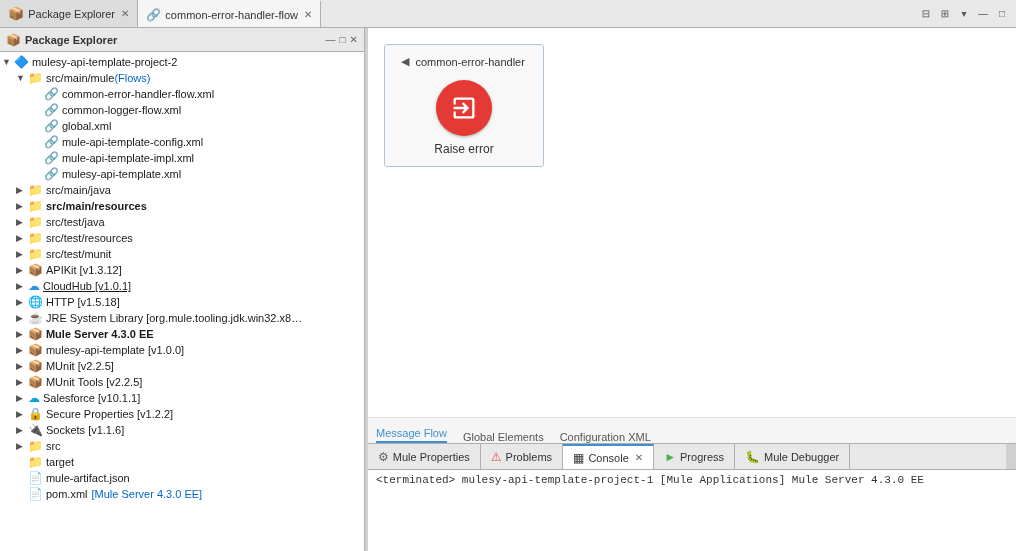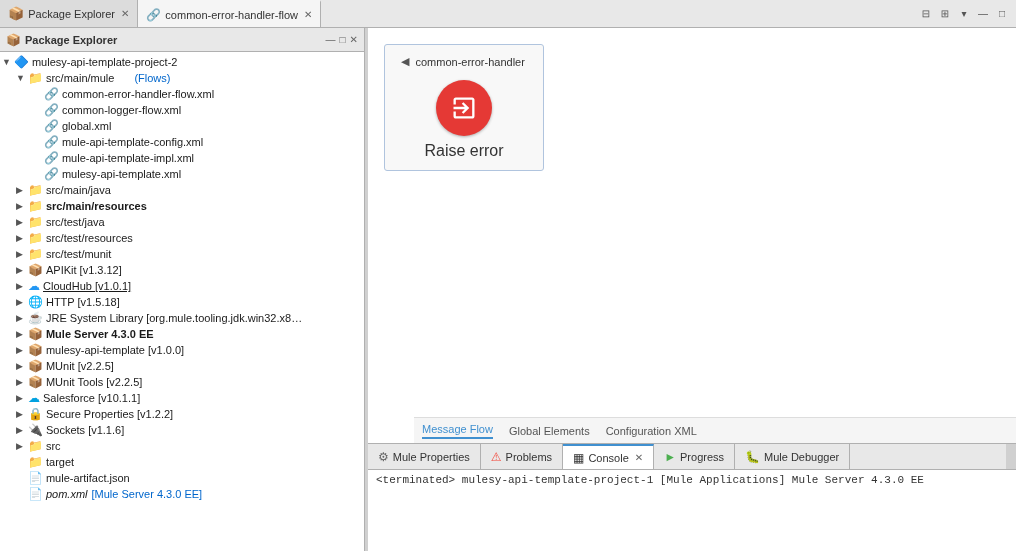--- a/index.html
+++ b/index.html
@@ -55,21 +55,21 @@
         <div style="display:flex; align-items:center; padding:1px 2px; cursor:pointer; white-space:nowrap;">
           <span style="font-size:9px; color:#555; width:12px; flex-shrink:0;">▼</span>
           <span style="color:#2196f3; font-size:12px; margin-right:3px;">🔷</span>
           <span style="color:#1a1a1a;">mulesy-api-template-project-2</span>
         </div>
 
         <div style="display:flex; align-items:center; padding:1px 2px; cursor:pointer; white-space:nowrap; padding-left:16px;">
           <span style="font-size:9px; color:#555; width:12px; flex-shrink:0;">▼</span>
           <span style="color:#d4a017; font-size:12px; margin-right:3px;">📁</span>
           <span style="color:#1a1a1a;">src/main/mule</span>
-          <span style="color:#0066cc; margin-left:20px;">(Flows)</span>
+          <span style="color:#0066cc; margin-left:0;">(Flows)</span>
         </div>
 
         <div style="display:flex; align-items:center; padding:1px 2px; cursor:pointer; white-space:nowrap; padding-left:32px;">
           <span style="width:12px; flex-shrink:0;"></span>
           <span style="color:#2196f3; font-size:12px; margin-right:3px;">🔗</span>
           <span style="color:#1a1a1a;">common-error-handler-flow.xml</span>
         </div>
         <div style="display:flex; align-items:center; padding:1px 2px; cursor:pointer; white-space:nowrap; padding-left:32px;">
           <span style="width:12px; flex-shrink:0;"></span>
           <span style="color:#2196f3; font-size:12px; margin-right:3px;">🔗</span>
@@ -206,21 +206,21 @@
 
         <div style="display:flex; align-items:center; padding:1px 2px; cursor:pointer; white-space:nowrap; padding-left:16px;">
           <span style="width:12px; flex-shrink:0;"></span>
           <span style="color:#4caf50; font-size:12px; margin-right:3px;">📄</span>
           <span style="color:#1a1a1a;">mule-artifact.json</span>
         </div>
 
         <div style="display:flex; align-items:center; padding:1px 2px; cursor:pointer; white-space:nowrap; padding-left:16px;">
           <span style="width:12px; flex-shrink:0;"></span>
           <span style="color:#f44336; font-size:12px; margin-right:3px;">📄</span>
-          <span style="color:#1a1a1a;font-style:italic;">pom.xml</span>
+          <span style="color:#1a1a1a;">pom.xml</span>
           <span style="color:#0066cc; margin-left:4px;">[Mule Server 4.3.0 EE]</span>
         </div>
 
       </div>
     </div>
 
     <div style="width:3px; background:#d0d0d0; cursor:col-resize; flex-shrink:0;"></div>
 
     <div style="flex:1; display:flex; flex-direction:column; background:#f5f5f5; overflow:hidden;">
 
@@ -235,26 +235,26 @@
             </div>
 
             <div style="display:flex; flex-direction:column; align-items:center; gap:6px;">
 
               <div style="width:56px; height:56px; border-radius:50%; background:#e53935; display:flex; align-items:center; justify-content:center; box-shadow:0 1px 3px rgba(0,0,0,0.3);">
                 <svg width="28" height="28" viewBox="0 0 24 24" fill="none" xmlns="http://www.w3.org/2000/svg">
                   <path d="M10.09 15.59L11.5 17l5-5-5-5-1.41 1.41L12.67 11H3v2h9.67l-2.58 2.59z" fill="white"></path>
                   <path d="M19 3H5c-1.11 0-2 .9-2 2v4h2V5h14v14H5v-4H3v4c0 1.1.89 2 2 2h14c1.1 0 2-.9 2-2V5c0-1.1-.9-2-2-2z" fill="white"></path>
                 </svg>
               </div>
-              <span style="font-size:16px; color:#333;">Raise error</span>
+              <span style="font-size:12px; color:#333;">Raise error</span>
             </div>
           </div>
         </div>
 
-        <div style="display:flex; align-items:center; padding:0 8px; background:#f5f5f5; border-top:1px solid #ddd; height:26px; gap:16px; flex-shrink:0;margin-left:46px;">
+        <div style="display:flex; align-items:flex-end; padding:0 8px; background:#f5f5f5; border-top:1px solid #ddd; height:26px; gap:16px; flex-shrink:0;">
           <span style="font-size:11px; color:#4090d0; cursor:pointer; border-bottom:2px solid #4090d0; padding-bottom:2px;">Message Flow</span>
           <span style="font-size:11px; color:#555; cursor:pointer;">Global Elements</span>
           <span style="font-size:11px; color:#555; cursor:pointer;">Configuration XML</span>
         </div>
       </div>
 
       <div style="display:flex; flex-direction:column; border-top:1px solid #b0b0b0; background:#fff; flex-shrink:0; height:108px;">
 
         <div style="display:flex; align-items:stretch; background:#e8e8e8; border-bottom:1px solid #b0b0b0; height:26px; flex-shrink:0; position:relative;">
 

